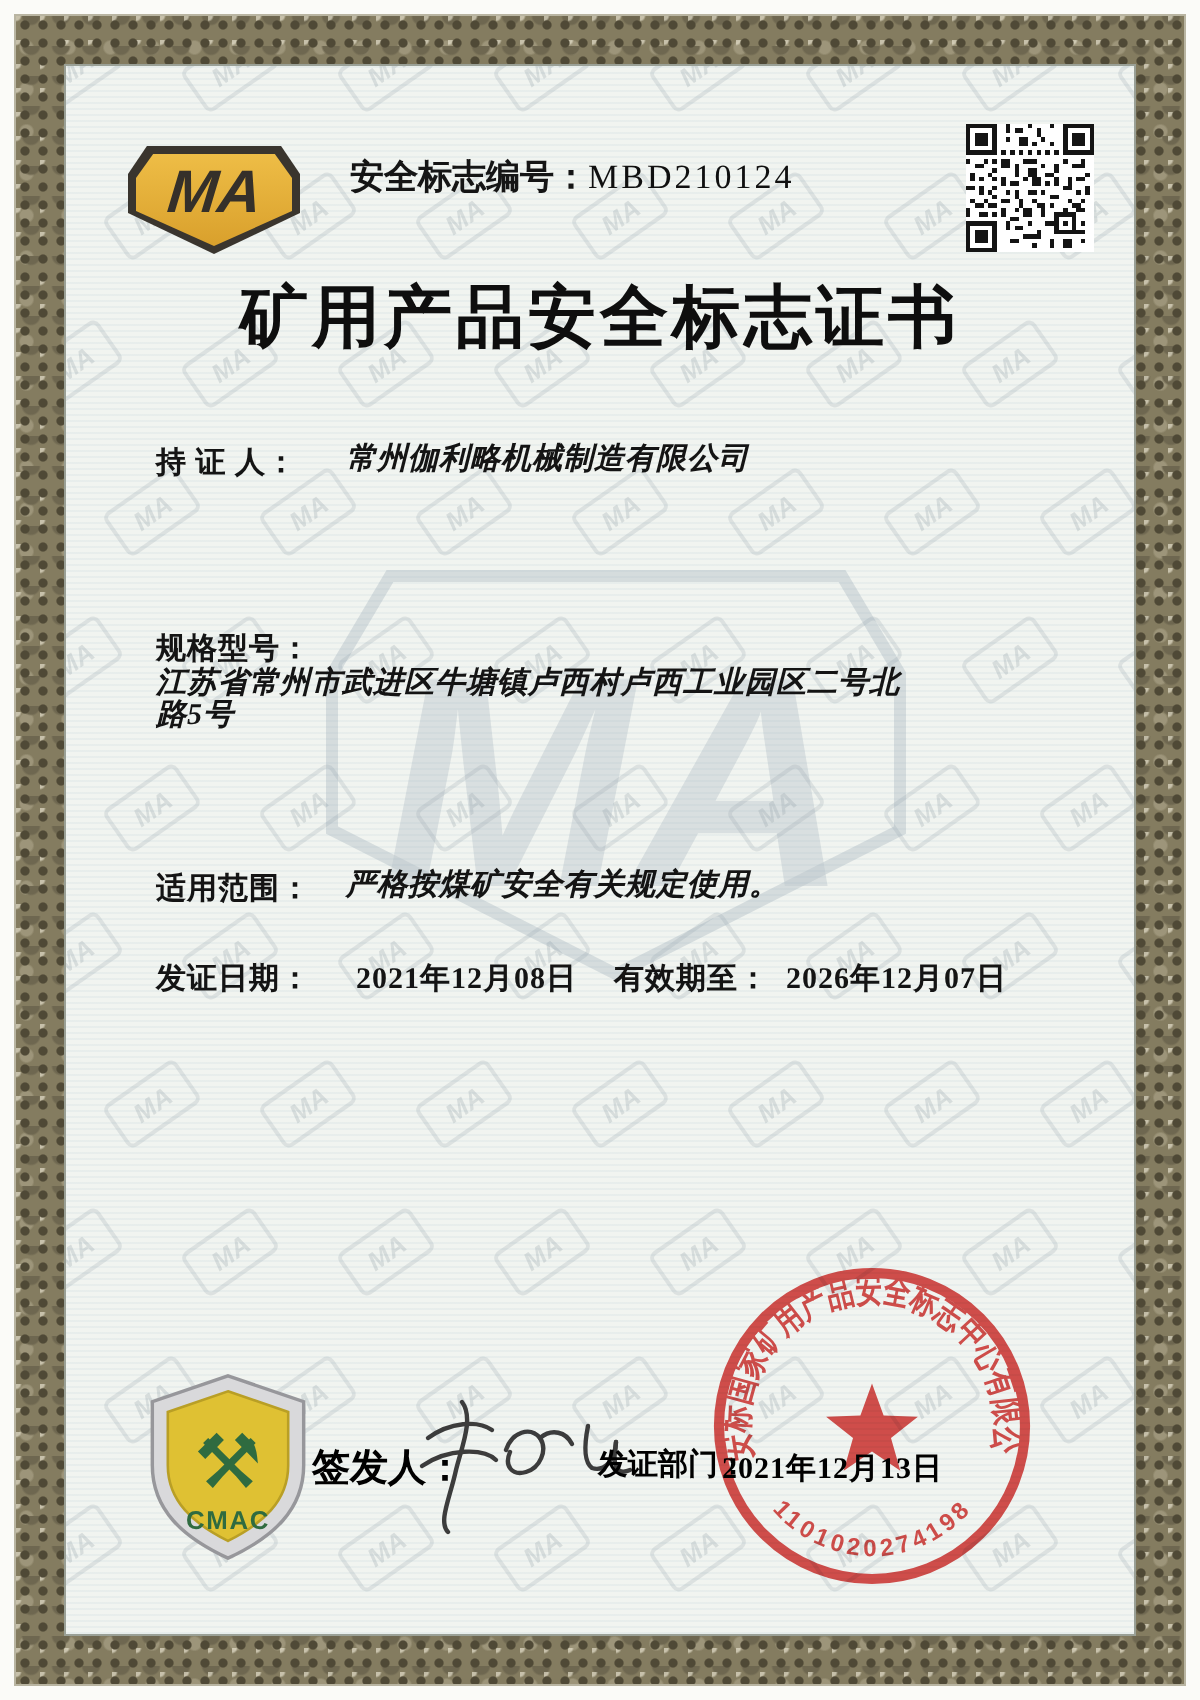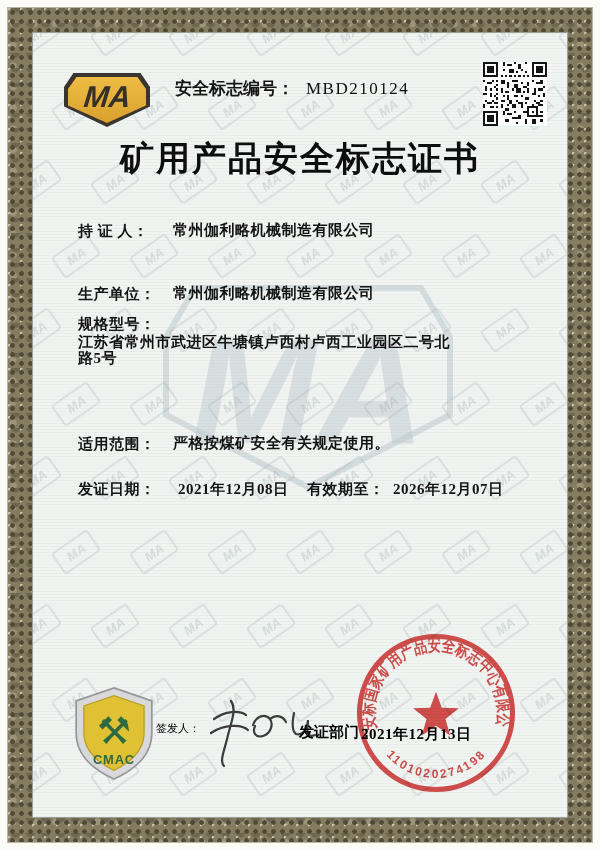--- a/index.html
+++ b/index.html
@@ -24,39 +24,39 @@
   
   .ma-badge{position:absolute;left:31px;top:40px;width:86px;height:54px;
             clip-path:polygon(11% 0,89% 0,100% 26%,100% 62%,50% 100%,0 62%,0 26%);background:#3a352e;}
   .ma-badge-inner{position:absolute;inset:4px;clip-path:polygon(11% 0,89% 0,100% 26%,100% 62%,50% 100%,0 62%,0 26%);
             background:linear-gradient(#eebd46,#d9a02c);display:flex;align-items:center;justify-content:center;}
   .ma-badge-inner span{font:italic 900 30px "Liberation Sans",sans-serif;color:#35302a;
             transform:skewX(-6deg);letter-spacing:0;line-height:1;margin-top:-6px;}
   
   .cert-no{position:absolute;left:142px;top:44px;font-size:17px;white-space:nowrap;}
   .cert-no .lbl{font-weight:700;color:#151515;}
-  .cert-no .val{margin-left:12px;letter-spacing:1.5px;color:#101010;}
+  .cert-no .val{margin-left:0;letter-spacing:1.5px;color:#101010;}
   
   .qr{position:absolute;left:450px;top:29px;width:64px;height:64px;}
   
   .title{position:absolute;left:0;right:0;top:103px;text-align:center;
          font-size:34px;font-weight:900;color:#0e0e0e;letter-spacing:2px;}
   
   .big-wm{position:absolute;left:130px;top:252px;opacity:0.55;pointer-events:none;}
   
   .row{position:absolute;left:45px;right:22px;font-size:15px;color:#141414;}
   .row .lbl{font-weight:700;letter-spacing:0.5px;display:inline-block;vertical-align:top;}
-  .row .val{font-weight:600;letter-spacing:0.5px;display:inline-block;vertical-align:top;}
+  .row .val{font-style:italic;font-weight:600;letter-spacing:0.5px;display:inline-block;vertical-align:top;}
   .lblw{width:95px;}
   .valw{max-width:375px;line-height:16px;}
   .statement{position:absolute;left:30px;top:519px;width:478px;font-size:14.5px;line-height:15.4px;
              font-style:italic;font-weight:700;color:#141414;text-indent:2em;letter-spacing:0.2px;}
   
   .cmac{position:absolute;left:38px;top:653px;}
-  .signer{position:absolute;left:123px;top:688px;font-size:11px;font-weight:400;}
+  .signer{position:absolute;left:123px;top:688px;font-size:19px;font-weight:700;}
   .sig{position:absolute;left:168px;top:660px;}
   .dept{position:absolute;left:266px;top:690px;font-size:15px;font-weight:700;}
   .dept-date{position:absolute;left:328px;top:692px;font-size:15px;font-weight:700;letter-spacing:0.5px;z-index:2;}
   .stamp{position:absolute;left:318px;top:595px;mix-blend-mode:multiply;opacity:0.92;z-index:3;}
 </style>
 </head>
 <body>
 
 <div class="page">
   <div class="band"></div>
@@ -282,23 +282,20 @@
             <rect x="10" y="26" width="2" height="1"></rect>
             <rect x="15" y="27" width="1" height="1"></rect>
         </g>
       </svg>
 
       <div class="title">矿用产品安全标志证书</div>
 
       <div class="row" style="top:189px;">
         <span class="lbl lblw">持 证 人：</span><span class="val valw">常州伽利略机械制造有限公司</span>
       </div>
-      <div class="row" style="top:252px;">
-        <span class="lbl lblw">生产单位：</span><span class="val valw">常州伽利略机械制造有限公司</span>
-      </div>
       <div class="row" style="top:282px;">
         <span class="lbl lblw">规格型号：</span><span class="val valw">江苏省常州市武进区牛塘镇卢西村卢西工业园区二号北路5号</span>
       </div>
       <div class="row" style="top:402px;">
         <span class="lbl lblw">适用范围：</span><span class="val valw">严格按煤矿安全有关规定使用。</span>
       </div>
       <div class="row" style="top:447px;">
         <span class="lbl" style="width:100px;">发证日期：</span><span class="val" style="width:129px;font-style:normal;">2021年12月08日</span><span class="lbl" style="width:86px;">有效期至：</span><span class="val" style="font-style:normal;text-align:center;">2026年12月07日</span>
       </div>
 

